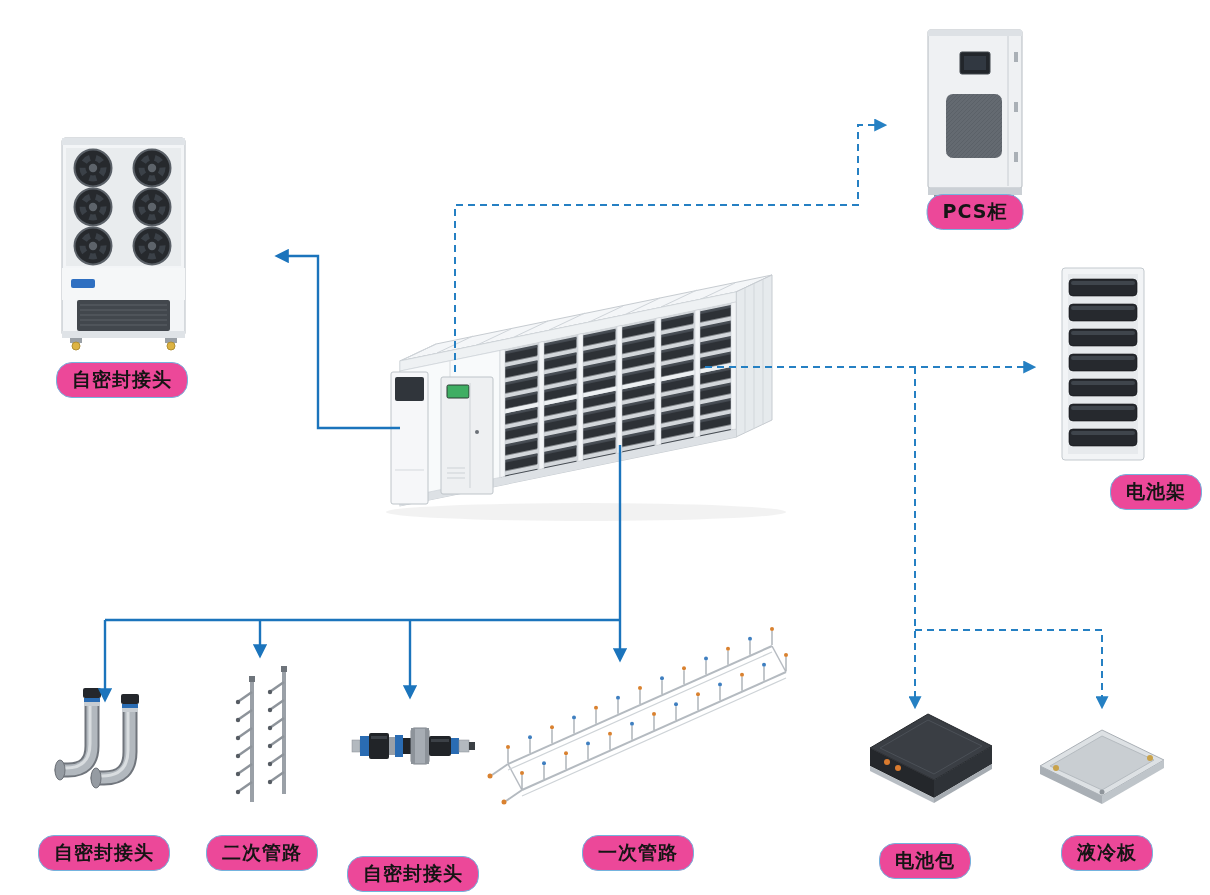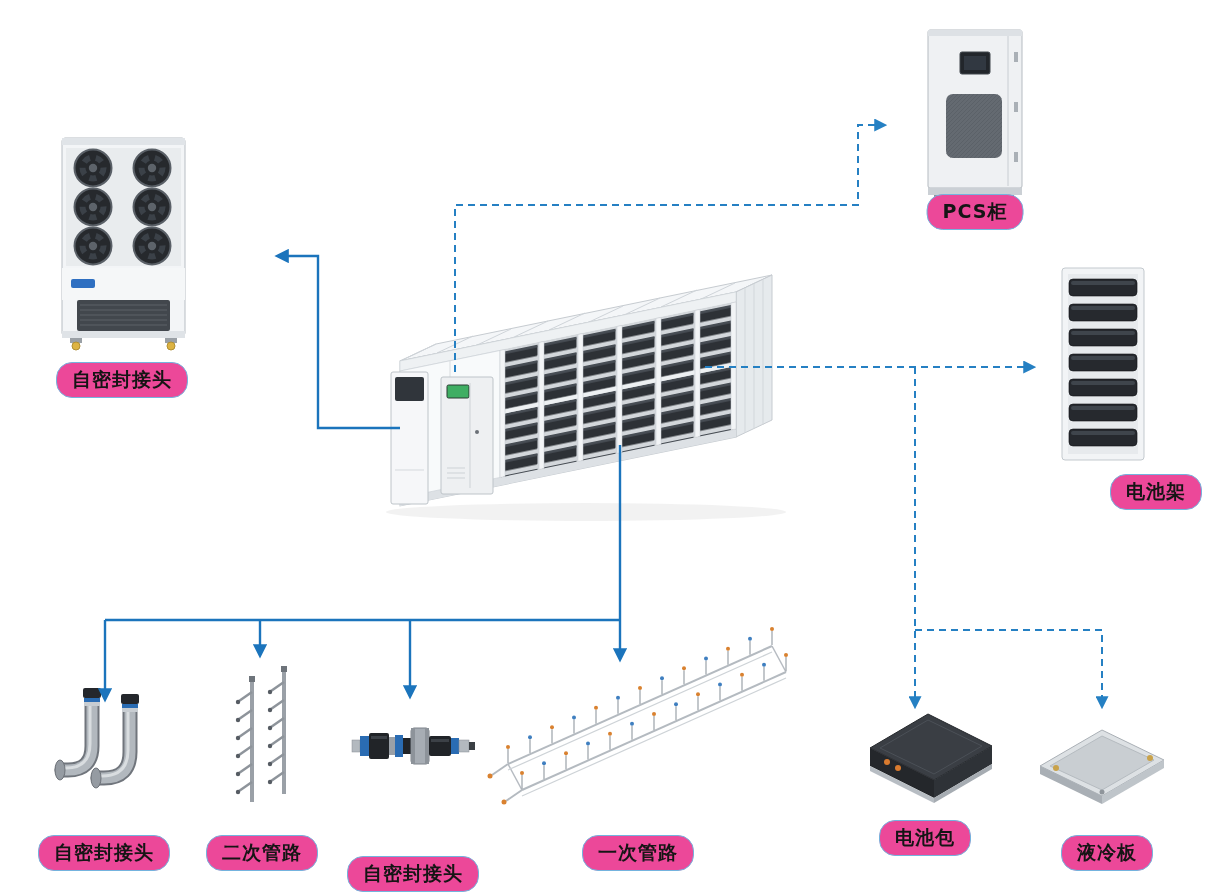--- a/index.html
+++ b/index.html
@@ -373,14 +373,14 @@
   </g>
 </svg>
 
 <div class="label" style="left:122px;  top:380px">自密封接头</div>
 <div class="label" style="left:975px;  top:212px">PCS柜</div>
 <div class="label" style="left:1156px; top:492px">电池架</div>
 <div class="label" style="left:104px;  top:853px">自密封接头</div>
 <div class="label" style="left:262px;  top:853px">二次管路</div>
 <div class="label" style="left:413px;  top:874px">自密封接头</div>
 <div class="label" style="left:638px;  top:853px">一次管路</div>
-<div class="label" style="left:925px;  top:838px">电池包</div>
+<div class="label" style="left:925px;  top:861px">电池包</div>
 <div class="label" style="left:1107px; top:853px">液冷板</div>
 
 </body></html>

